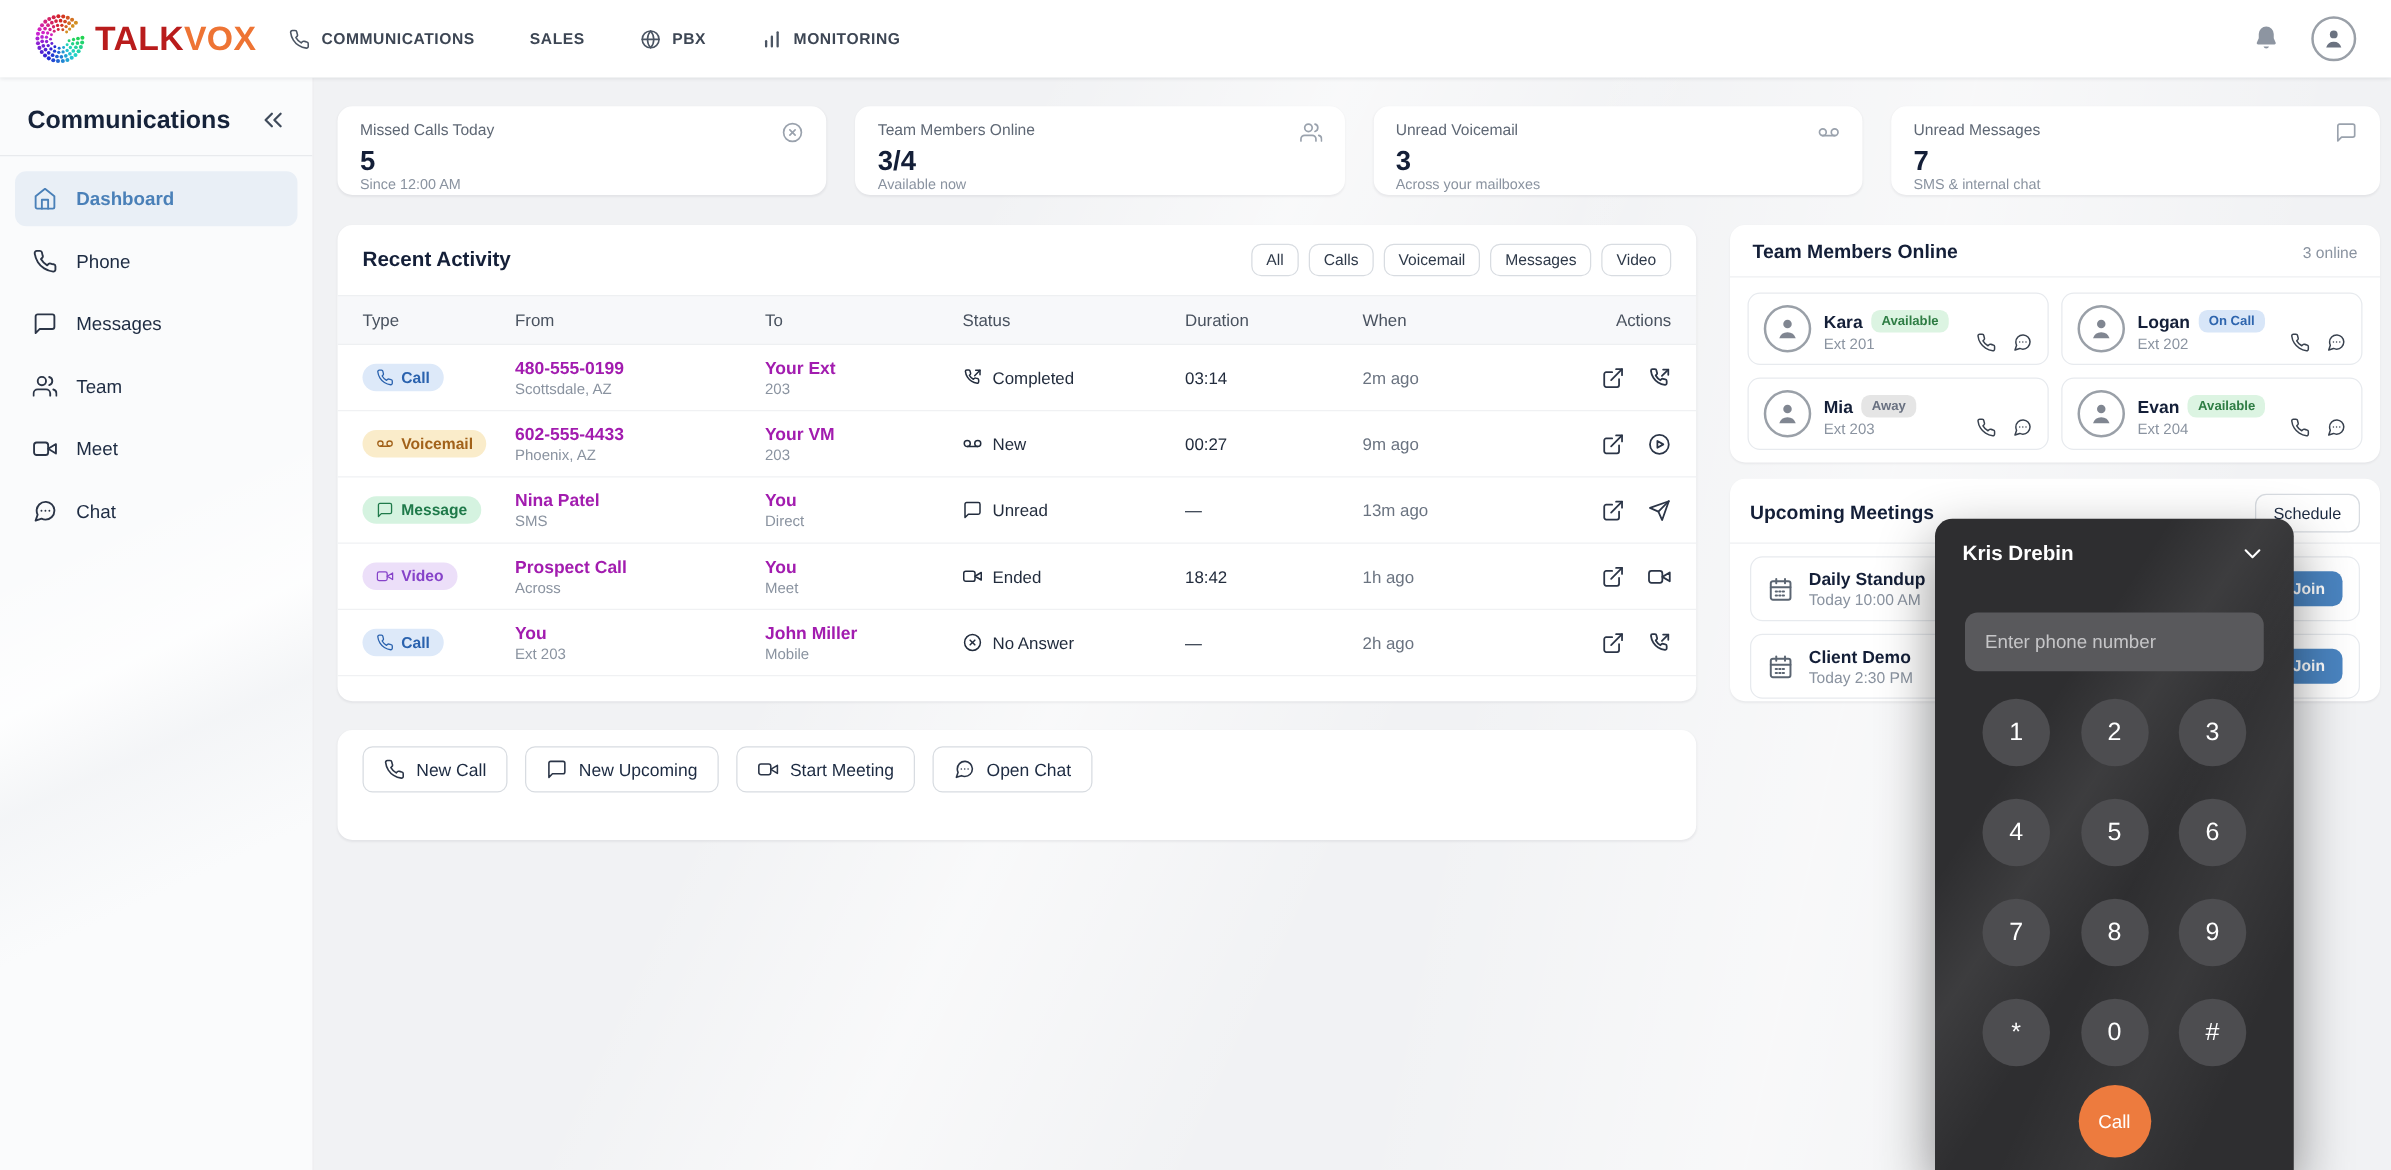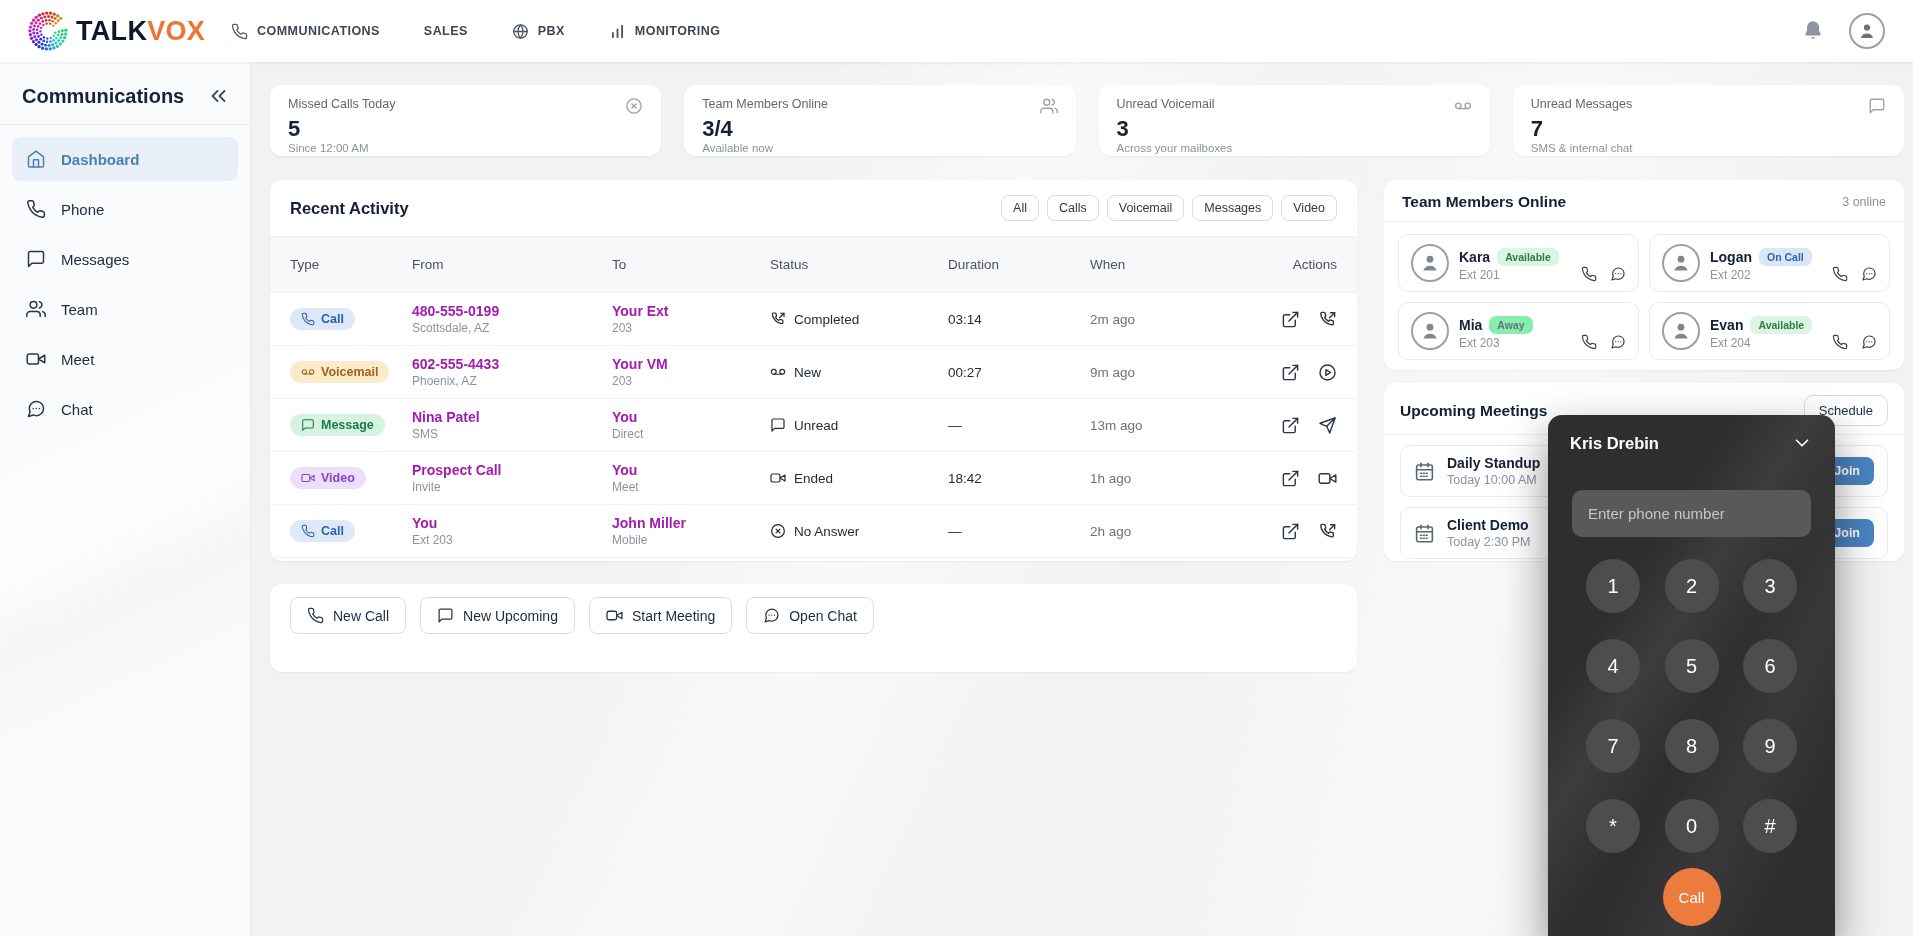--- a/index.html
+++ b/index.html
@@ -5,21 +5,21 @@
   * { margin:0; padding:0; box-sizing:border-box; }
   html,body { width:1913px; height:936px; overflow:hidden; }
   body { font-family:"Liberation Sans", sans-serif; background:#f1f2f4; color:#17243c; position:relative; }
 
   
   .topnav { position:absolute; top:0; left:0; width:100%; height:62px; background:#fff;
     box-shadow:0 1px 3px rgba(16,24,40,.08); display:flex; align-items:center; z-index:40; padding:0 28px 0 26px; }
   .brand { display:flex; align-items:center; gap:4px; cursor:pointer; }
   .brand svg { width:46px; height:46px; display:block; }
   .brand-text { font-size:27px; font-weight:800; letter-spacing:.3px; }
-  .brand-talk { color:#0f172a; } .brand-vox { color:#ee7434; }
+  .brand-talk { color:#b91c1c; } .brand-vox { color:#ee7434; }
   .topnav nav { display:flex; align-items:center; gap:44px; margin-left:26px; }
   .nav-item { display:flex; align-items:center; gap:9px; font-size:12.5px; font-weight:700;
     letter-spacing:.45px; color:#3d4654; cursor:pointer; }
   .nav-item .icon { width:17px; height:17px; color:#4b5563; }
   .nav-right { margin-left:auto; display:flex; align-items:center; gap:24px; }
   .bell-btn { width:24px; height:24px; color:#8d95a1; cursor:pointer; }
   .nav-avatar { width:36px; height:36px; border-radius:50%; border:2px solid #9aa0a8; background:#fff;
     display:flex; align-items:center; justify-content:center; color:#6b7280; cursor:pointer; }
   .nav-avatar .icon { width:22px; height:22px; }
 
@@ -61,21 +61,21 @@
   
   .activity { height:381px; margin-bottom:23px; overflow:hidden; }
   .card-head { display:flex; align-items:center; justify-content:space-between; padding:15px 20px; }
   .card-head h2 { font-size:16.5px; font-weight:700; color:#141f38; }
   .filters { display:flex; gap:8px; }
   .chip { background:#fff; border:1px solid #d8dce1; border-radius:8px; padding:5px 11px;
     font-size:12.5px; color:#2f3a4a; cursor:pointer; font-family:inherit; }
   .tbl-head, .tbl-row { display:grid; grid-template-columns:122px 200px 158px 178px 142px 1fr 84px;
     align-items:center; padding:0 20px; }
   .tbl-head { background:#f7f8fa; border-top:1px solid #eef0f2; border-bottom:1px solid #eef0f2;
-    height:57px; font-size:13.5px; color:#49525f; }
+    height:40px; font-size:13.5px; color:#49525f; }
   .tbl-head .col-actions { text-align:right; }
   .tbl-row { min-height:53px; border-bottom:1px solid #f0f1f3; padding-top:8px; padding-bottom:8px; cursor:pointer; }
   .type-badge { display:inline-flex; align-items:center; gap:6px; padding:4px 11px; border-radius:999px;
     font-size:12.5px; font-weight:700; }
   .type-badge .icon { width:14px; height:14px; }
   .cell-main { font-size:14px; font-weight:700; color:#a21caf; }
   .cell-sub { font-size:12px; color:#8a93a0; margin-top:2px; }
   .status-cell { display:flex; align-items:center; gap:8px; font-size:13.5px; color:#222c3d; }
   .status-cell .icon { width:16px; height:16px; }
   .dur-cell { font-size:13.5px; color:#222c3d; }
@@ -574,21 +574,21 @@
                     <span class="icon">
                       <svg viewBox="0 0 24 24">
                         <rect x="1.5" y="6" width="13.5" height="12" rx="2.5"></rect>
                         <polygon points="22.5 7.5 15 12 22.5 16.5"></polygon>
                       </svg>
                     </span>
                     <span>Video</span>
                   </span></div>
                 <div>
                   <div class="cell-main">Prospect Call</div>
-                  <div class="cell-sub">Invite</div>
+                  <div class="cell-sub">Across</div>
                 </div>
                 <div>
                   <div class="cell-main">You</div>
                   <div class="cell-sub">Meet</div>
                 </div>
                 <div class="status-cell">
                   <span class="icon">
                     <svg viewBox="0 0 24 24">
                       <rect x="1.5" y="6" width="13.5" height="12" rx="2.5"></rect>
                       <polygon points="22.5 7.5 15 12 22.5 16.5"></polygon>
@@ -763,21 +763,21 @@
                   <span class="icon">
                     <svg viewBox="0 0 24 24">
                       <circle cx="12" cy="8.2" r="3.4" fill="currentColor" stroke="none"></circle>
                       <path d="M5.4 19.6a6.9 6.9 0 0 1 13.2 0z" fill="currentColor" stroke="none"></path>
                     </svg>
                   </span>
                 </span>
                 <div class="m-info">
                   <div class="m-line1">
                     <span class="m-name">Mia</span>
-                    <span class="m-badge" style="background: #86efac; color: rgb(104, 112, 128);">Away</span>
+                    <span class="m-badge" style="background: #e5e5e5; color: rgb(104, 112, 128);">Away</span>
                   </div>
                   <div class="m-ext">Ext 203</div>
                 </div>
                 <div class="m-actions">
                   <button class="m-btn"><span class="icon"><svg viewBox="0 0 24 24">
                         <path d="M22 16.92v3a2 2 0 0 1-2.18 2 19.79 19.79 0 0 1-8.63-3.07 19.5 19.5 0 0 1-6-6A19.79 19.79 0 0 1 2.12 4.18 2 2 0 0 1 4.11 2h3a2 2 0 0 1 2 1.72 12.84 12.84 0 0 0 .7 2.81 2 2 0 0 1-.45 2.11L8.09 9.91a16 16 0 0 0 6 6l1.27-1.27a2 2 0 0 1 2.11-.45 12.84 12.84 0 0 0 2.81.7A2 2 0 0 1 22 16.92z"></path>
                       </svg></span></button>
                   <button class="m-btn"><span class="icon"><svg viewBox="0 0 24 24">
                         <path d="M21 11.5a8.5 8.5 0 0 1-8.5 8.5 8.4 8.4 0 0 1-3.8-.9L3 21l1.9-5.7a8.4 8.4 0 0 1-.9-3.8A8.5 8.5 0 0 1 12.5 3h.5a8.5 8.5 0 0 1 8 8z"></path>
                         <circle cx="8.6" cy="11.5" r="0.9" fill="currentColor" stroke="none"></circle>

